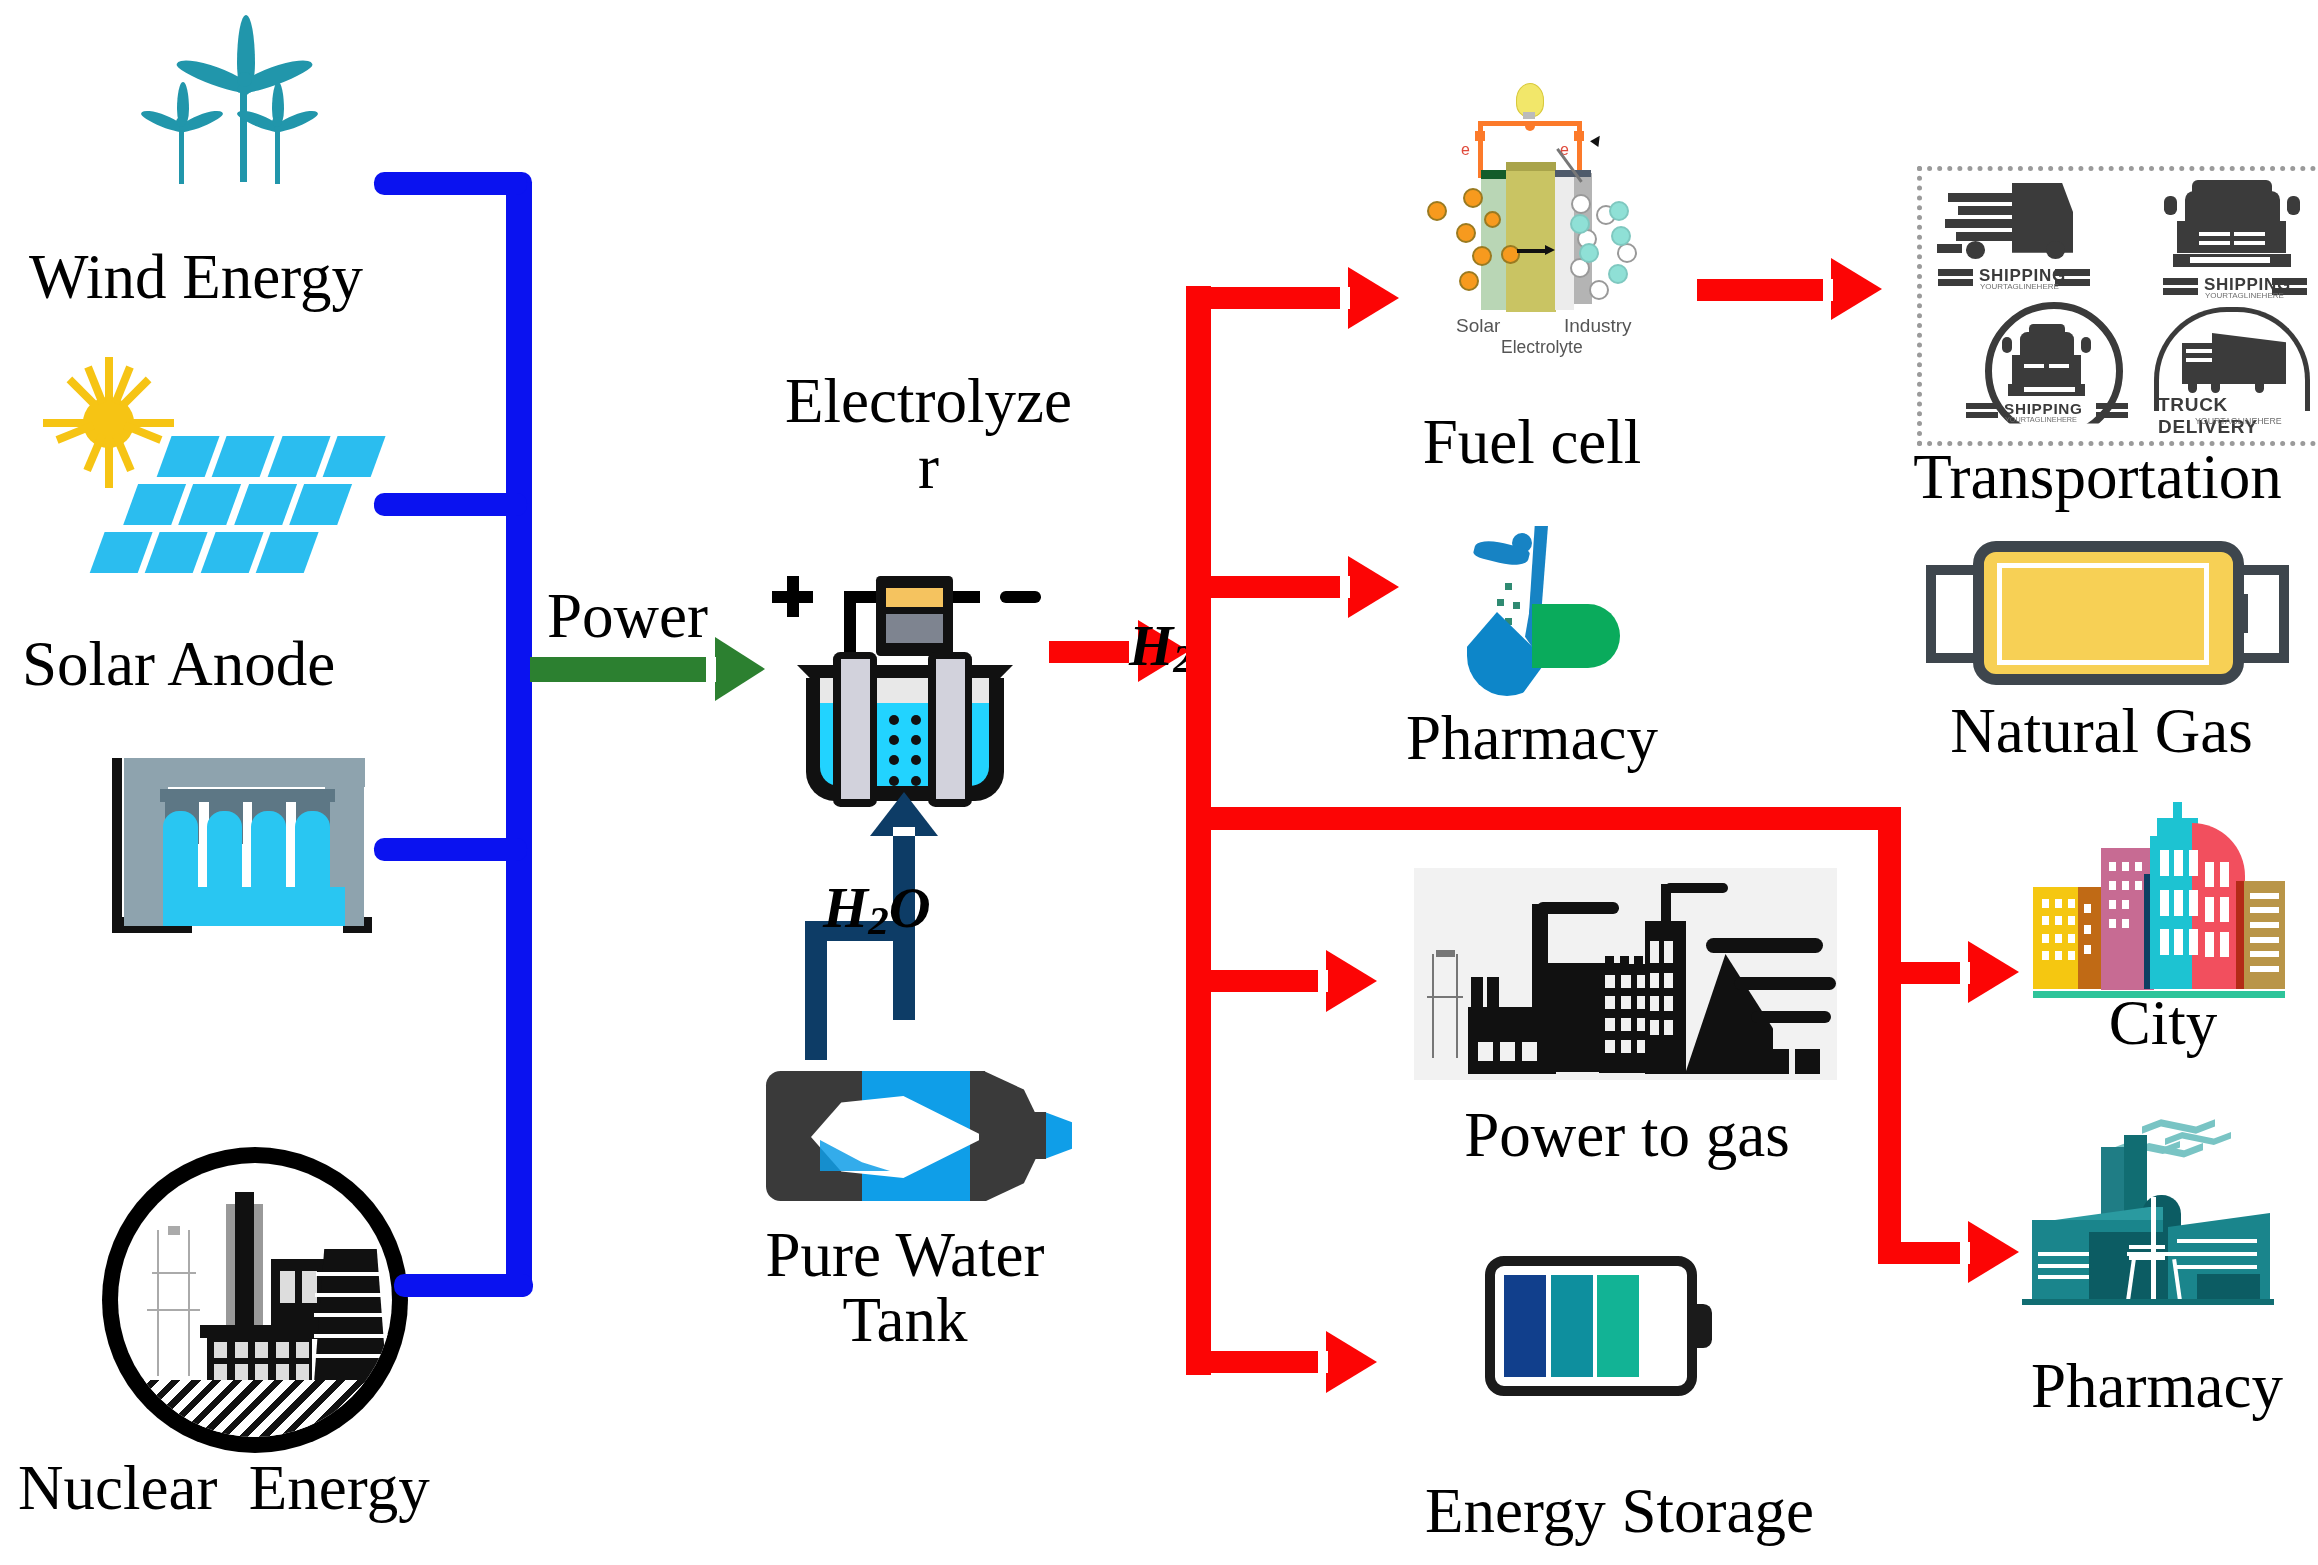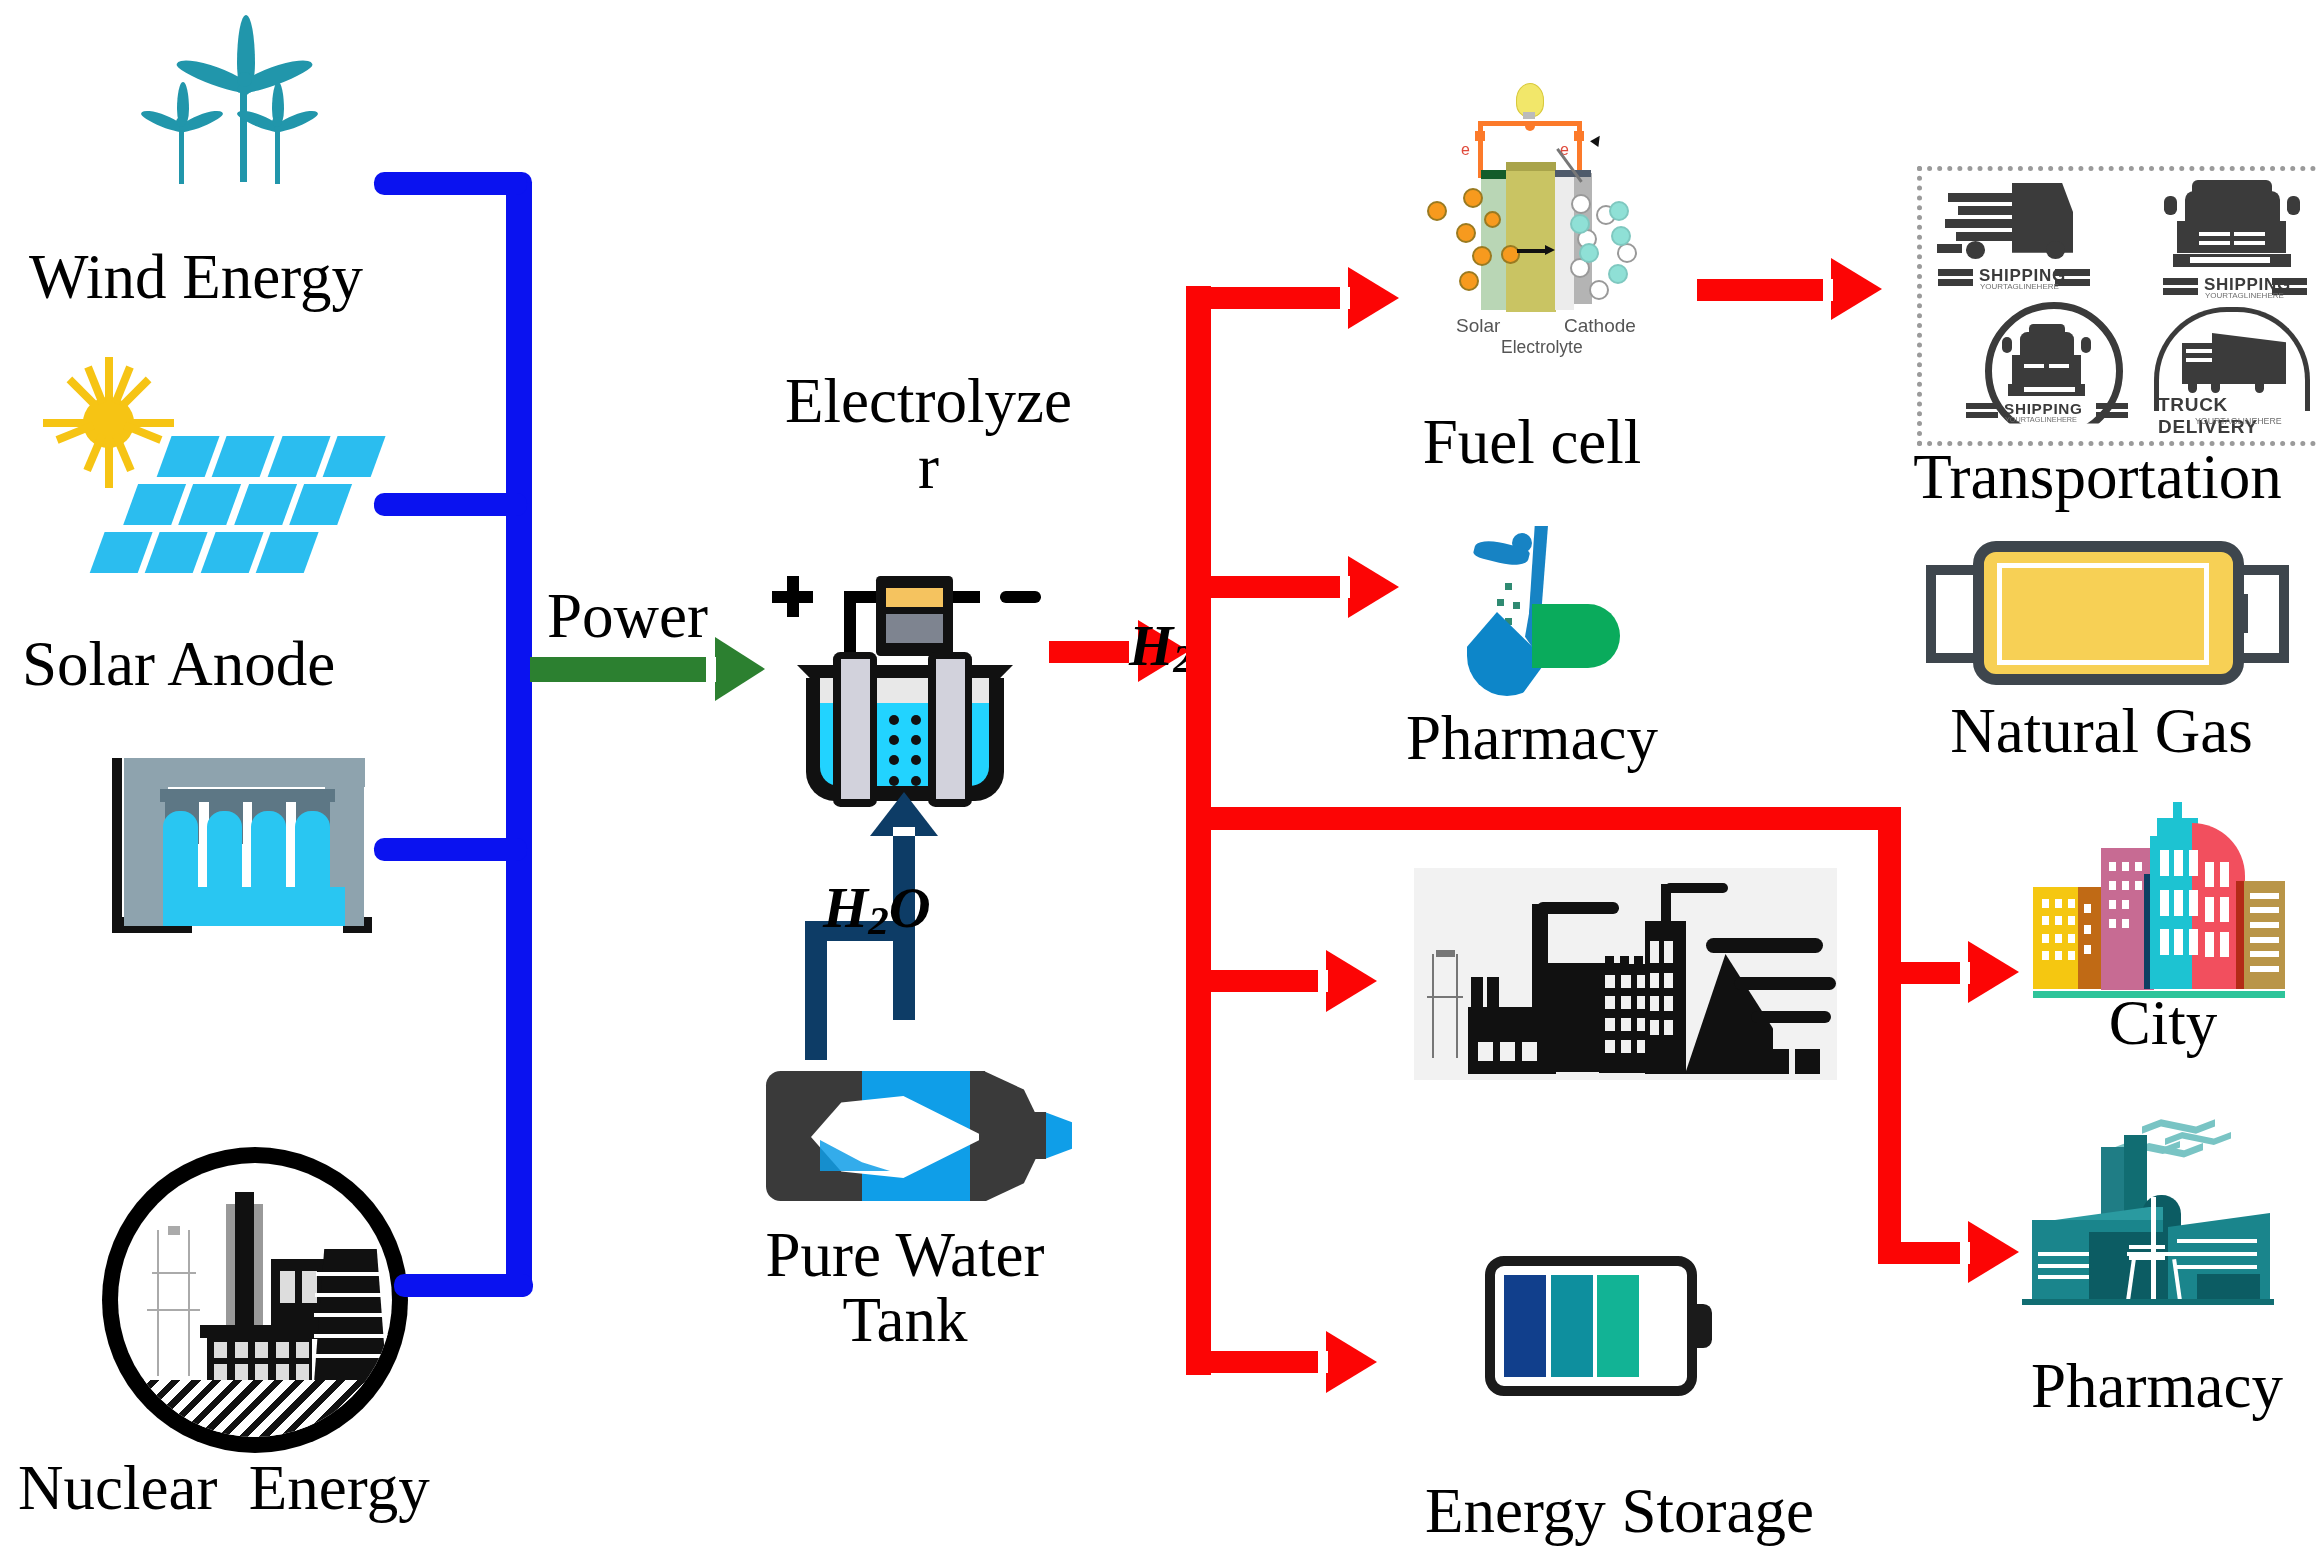--- a/index.html
+++ b/index.html
@@ -355,21 +355,21 @@
     <div class="oxy" style="left:209px;top:163px;width:16px;height:16px;"></div>
     <div class="h2o" style="left:162px;top:134px;width:16px;height:16px;"></div>
     <div class="h2o" style="left:201px;top:121px;width:16px;height:16px;"></div>
     <div class="h2o" style="left:203px;top:146px;width:16px;height:16px;"></div>
     <div class="h2o" style="left:171px;top:163px;width:16px;height:16px;"></div>
     <div class="h2o" style="left:200px;top:184px;width:16px;height:16px;"></div>
 
     <div class="abs" style="left:172px;top:61px;width:2.9px;height:41px;background:#777;transform:rotate(-36deg);transform-origin:50% 100%;"></div>
     <div class="abs" style="left:184px;top:55px;width:0;height:0;border-left:5.1px solid transparent;border-right:5.1px solid transparent;border-bottom:10.2px solid #111;transform:rotate(34deg);"></div>
     <div class="fcTxt" style="left:48px;top:235px;font-size:19px;">Solar</div>
-    <div class="fcTxt" style="left:156px;top:235px;font-size:19px;">Cathode</div>
+    <div class="fcTxt" style="left:156px;top:235px;font-size:19px;">Industry</div>
     <div class="fcTxt" style="left:93px;top:257px;font-size:17.5px;">Electrolyte</div>
   </div>
   <div class="lbl lblc" style="left:1386px;top:410px;width:292px;">Fuel cell</div>
 
   <div class="abs" style="left:1452px;top:533px;width:190px;height:168px;">
 
     <div class="abs" style="left:60px;top:0px;width:20.4px;height:20.4px;border-radius:50%;background:#1783c4;"></div>
     <div class="abs" style="left:77px;top:-7.3px;width:19px;height:88px;background:#1783c4;
          clip-path:polygon(30% 0%,100% 0%,64% 100%,0% 100%);"></div>
     <div class="abs" style="left:73px;top:63px;width:16px;height:51px;background:#1783c4;
@@ -444,20 +444,21 @@
 
     <div class="pb" style="left:271px;top:86px;width:88px;height:120px;
          clip-path:polygon(46% 0%,100% 62%,100% 100%,0% 100%);"></div>
     <div class="pb" style="left:350px;top:181px;width:25px;height:25px;"></div>
     <div class="pb" style="left:381px;top:181px;width:25px;height:25px;"></div>
 
     <div class="pb" style="left:292px;top:70px;width:117px;height:14.6px;border-radius:8.8px;"></div>
     <div class="pb" style="left:320px;top:109px;width:102px;height:13px;border-radius:8.8px;"></div>
     <div class="pb" style="left:337px;top:143px;width:80px;height:11.7px;border-radius:8.8px;"></div>
   </div>
+  <div class="lbl lblc" style="left:1357px;top:1103px;width:540px;">Power to gas</div>
 
   <div class="abs" style="left:1485px;top:1256px;width:233px;height:140px;">
     <div class="batshell" style="left:0;top:0;width:212px;height:140px;"></div>
     <div class="batcell" style="left:19px;top:19px;width:42px;height:102px;background:#113f8c;"></div>
     <div class="batcell" style="left:66px;top:19px;width:42px;height:102px;background:#0e8f9e;"></div>
     <div class="batcell" style="left:112px;top:19px;width:42px;height:102px;background:#12b395;"></div>
     <div class="abs" style="left:209px;top:48px;width:17.5px;height:44px;background:#1b1b1b;border-radius:0 8.8px 8.8px 0;"></div>
   </div>
   <div class="lbl lblc" style="left:1364px;top:1479px;width:511px;">Energy Storage</div>
 

